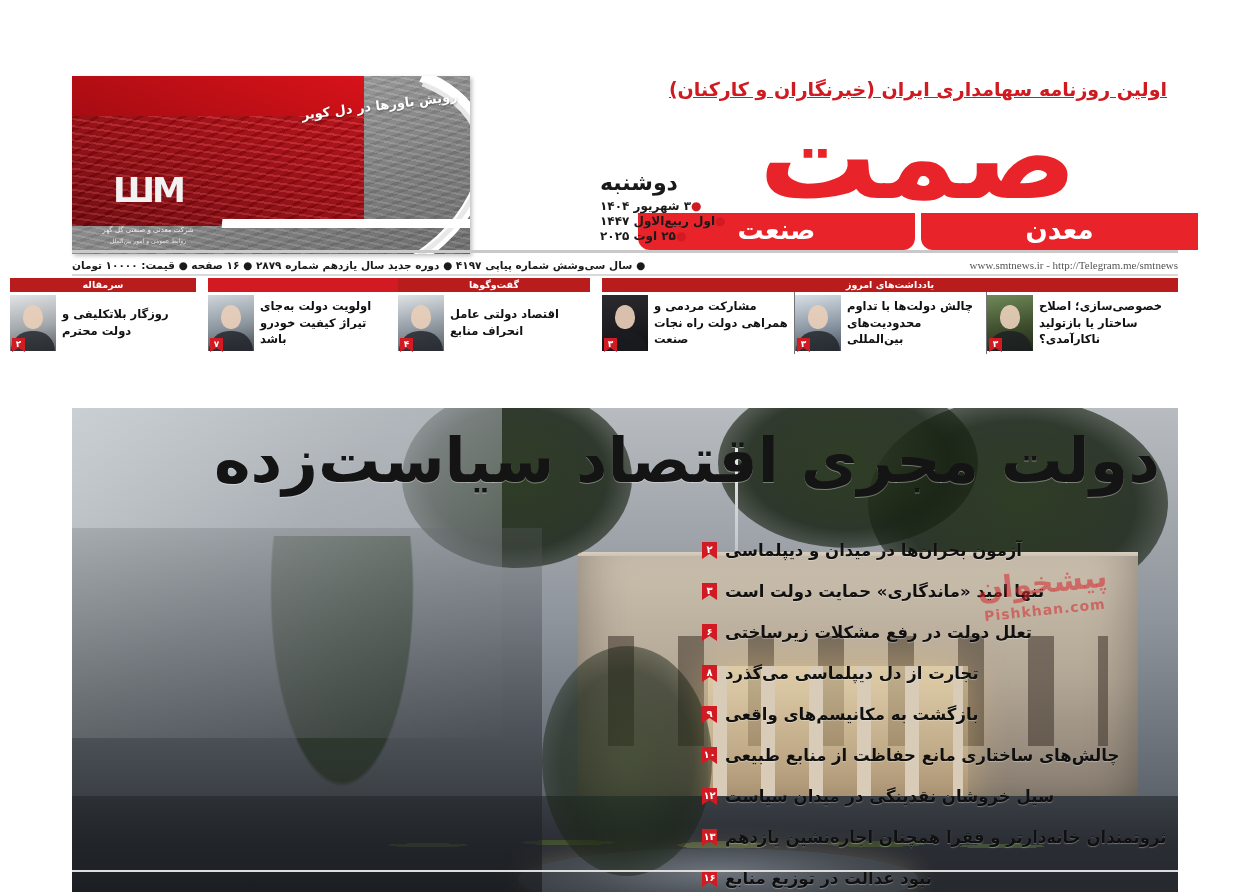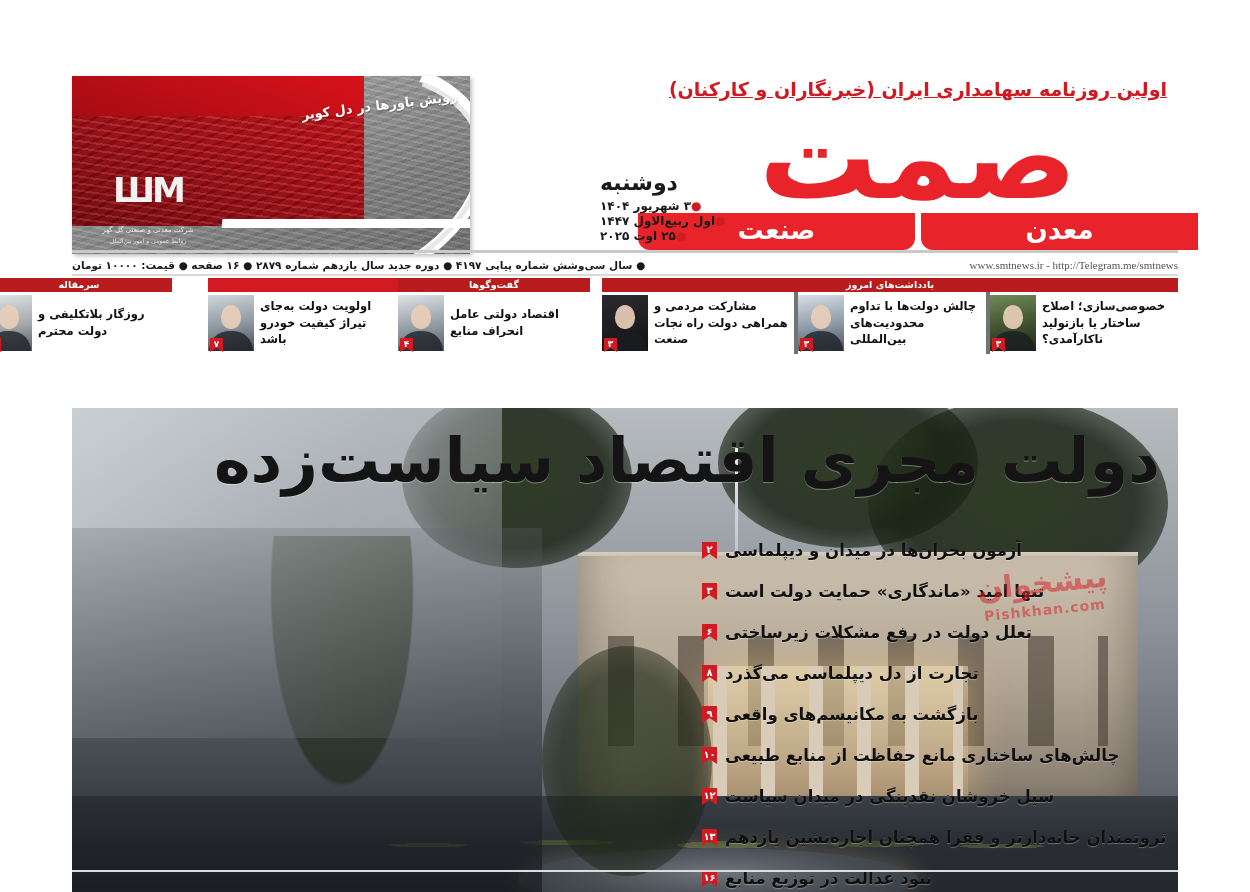--- a/index.html
+++ b/index.html
@@ -144,37 +144,37 @@
   
   .teaser-strip{
     position:absolute;left:72px;top:278px;width:1106px;height:78px;
     display:flex;flex-direction:row;gap:0;
   }
   .teaser-group{
     position:relative;height:78px;box-sizing:border-box;
   }
   .tg-notes{width:578px;}
   .tg-talks{width:192px;margin-right:4px;}
-  .tg-talks2{width:190px;margin-left:24px;}
+  .tg-talks2{width:190px;}
   .tg-edit{width:186px;margin-right:4px;}
   .tg-sep{width:3px;background:#d0d0d0;margin:4px 4px;height:70px;}
 
   .sec-bar{
     height:14px;background:#b91c1c;color:#fff;
     font-size:9.5px;font-weight:bold;line-height:14px;text-align:center;
     letter-spacing:0px;
   }
   .sec-bar.wide{width:100%;}
   .teaser-row{
     display:flex;flex-direction:row;height:62px;
   }
   .teaser-item{
     display:flex;flex-direction:row;align-items:stretch;
     height:62px;position:relative;
-    border-left:4px solid #737373;
+    border-left:1px solid #737373;
     box-sizing:border-box;
   }
   .teaser-item:last-child{border-left:none;}
   .ti-1,.ti-2,.ti-3{width:192px;}
   .teaser-photo{
     width:46px;height:56px;margin-top:3px;margin-right:2px;flex:none;
     background:#3a3a3a;overflow:hidden;position:relative;
   }
   .ph-a{background:linear-gradient(170deg,#2b2b2f 0%,#1b1b20 60%,#111 100%);}
   .ph-b{background:linear-gradient(170deg,#d8dfe6 0%,#8d99a6 55%,#4c5560 100%);}

